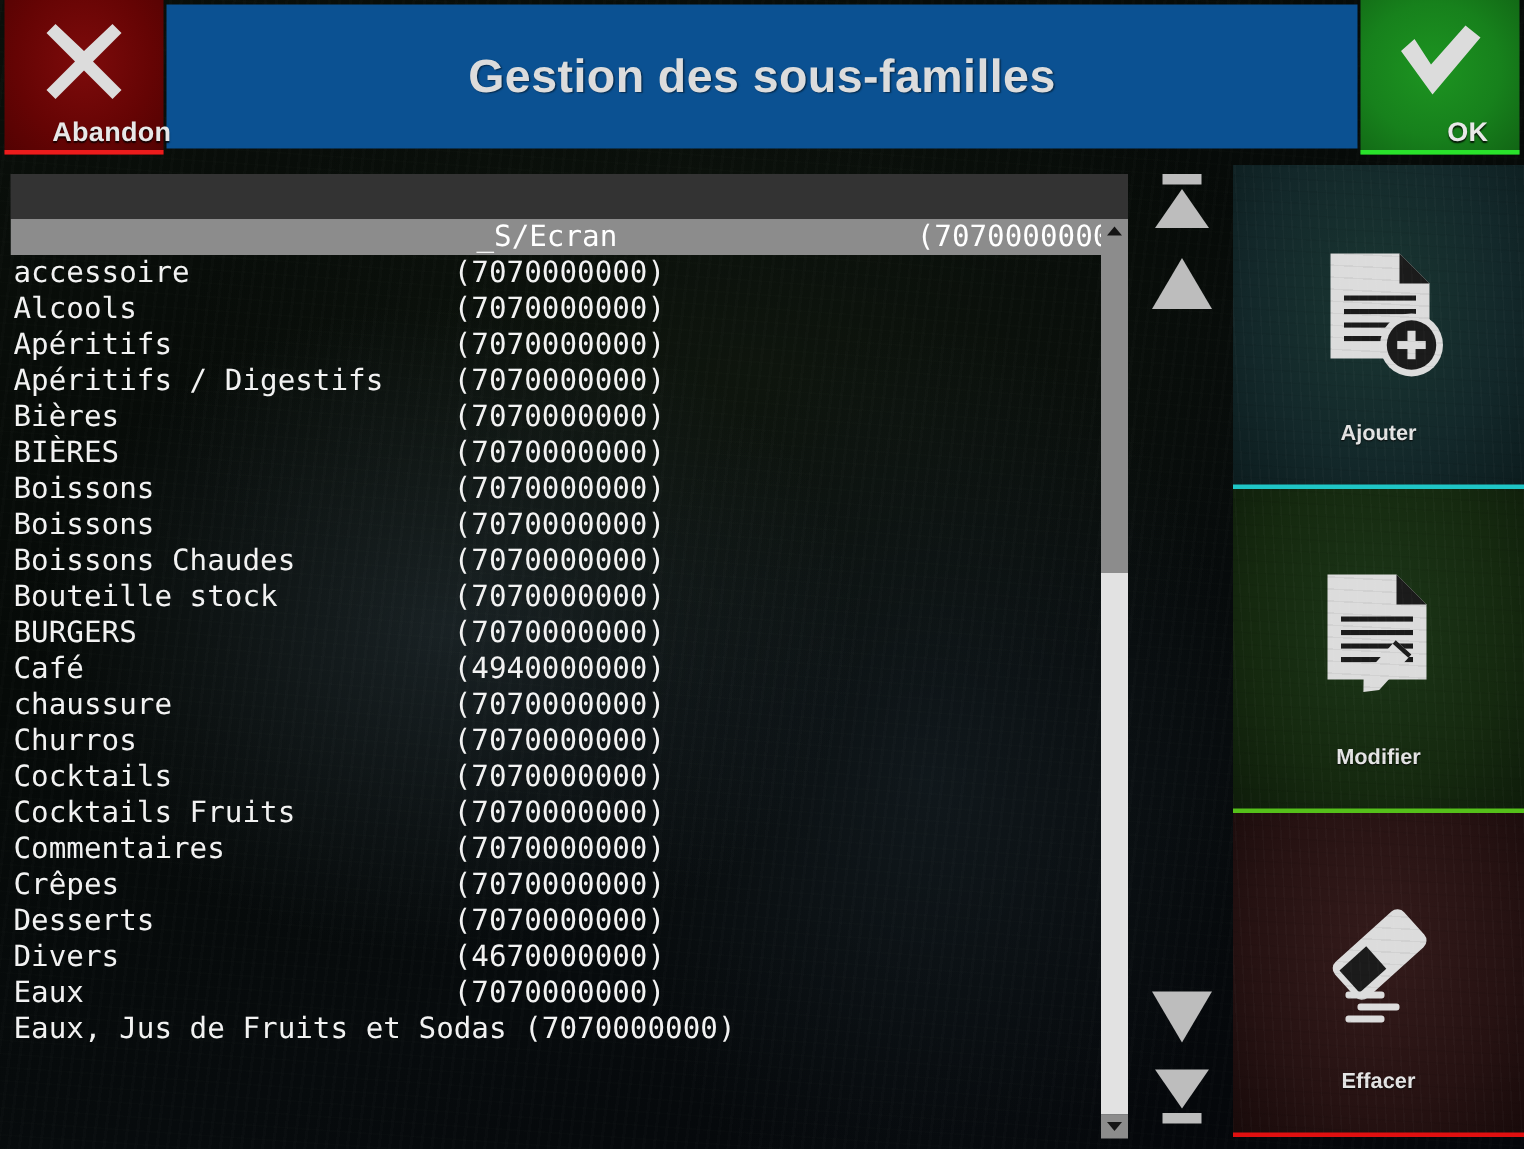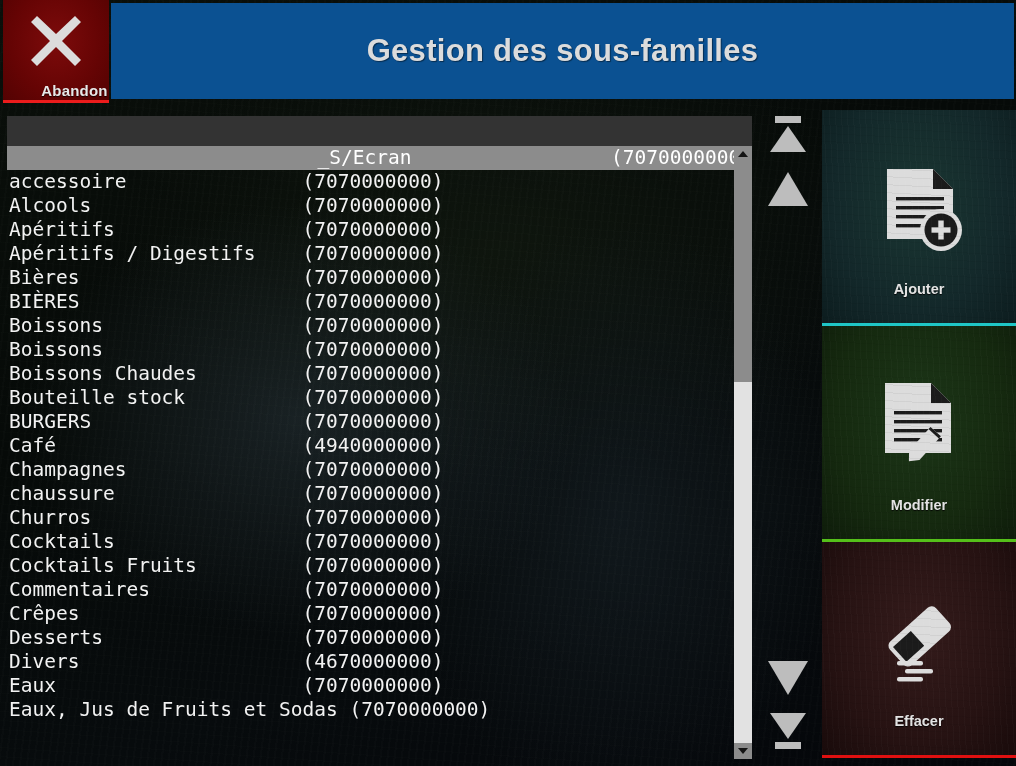--- a/index.html
+++ b/index.html
@@ -64,21 +64,21 @@
   .cmdbtn .glyph {
     position: absolute;
     left: 0; right: 0; top: 8px;
     height: 66px;
     display: flex;
     align-items: center;
     justify-content: center;
   }
   .cmdbtn .cap {
     position: relative;
-    font-size: 15px;
+    font-size: 18px;
     font-weight: bold;
     color: #e8e8e8;
     letter-spacing: 0.2px;
     text-shadow: 0 1px 1px rgba(0,0,0,.8);
     z-index: 2;
     margin-left: 37px;
   }
   .cmdbtn .underline {
     position: absolute;
     left: 0; right: 0; bottom: 0;
@@ -306,41 +306,49 @@
         </svg>
       </span>
       <span class="cap">Abandon</span>
       <span class="underline" style="background: rgb(236, 28, 28);"></span>
     </div>
 
     <div id="title-bar" style="background: rgb(11, 81, 146);">
       <span id="title-text" style="color: rgb(220, 220, 220);">Gestion des sous-familles</span>
     </div>
 
+    <div class="cmdbtn" id="ok-button">
+      <span class="glyph">
+        <svg class="ico" width="62" height="52" viewBox="0 0 62 52" aria-hidden="true">
+          <path class="ico-fill" d="M5 19 L14 11 L25 28 L48 2 L58 10 L26 48 Z"></path>
+        </svg>
+      </span>
+      <span class="cap">OK</span>
+      <span class="underline" style="background: rgb(41, 226, 43);"></span>
+    </div>
 
   </div>
 
   <div id="list-panel">
     <div id="list-header"></div>
     <div id="list-body">
       <div id="rows">
           <div class="row selected" style="background: rgb(140, 140, 140); text-align: right;">_S/Ecran                 (7070000000)</div>
           <div class="row">accessoire               (7070000000)</div>
           <div class="row">Alcools                  (7070000000)</div>
           <div class="row">Apéritifs                (7070000000)</div>
           <div class="row">Apéritifs / Digestifs    (7070000000)</div>
           <div class="row">Bières                   (7070000000)</div>
           <div class="row">BIÈRES                   (7070000000)</div>
           <div class="row">Boissons                 (7070000000)</div>
           <div class="row">Boissons                 (7070000000)</div>
           <div class="row">Boissons Chaudes         (7070000000)</div>
           <div class="row">Bouteille stock          (7070000000)</div>
           <div class="row">BURGERS                  (7070000000)</div>
           <div class="row">Café                     (4940000000)</div>
-          <div class="row">Champagnes               (7070000000)</div>
           <div class="row">chaussure                (7070000000)</div>
           <div class="row">Churros                  (7070000000)</div>
           <div class="row">Cocktails                (7070000000)</div>
           <div class="row">Cocktails Fruits         (7070000000)</div>
           <div class="row">Commentaires             (7070000000)</div>
           <div class="row">Crêpes                   (7070000000)</div>
           <div class="row">Desserts                 (7070000000)</div>
           <div class="row">Divers                   (4670000000)</div>
           <div class="row">Eaux                     (7070000000)</div>
           <div class="row">Eaux, Jus de Fruits et Sodas (7070000000)</div>

